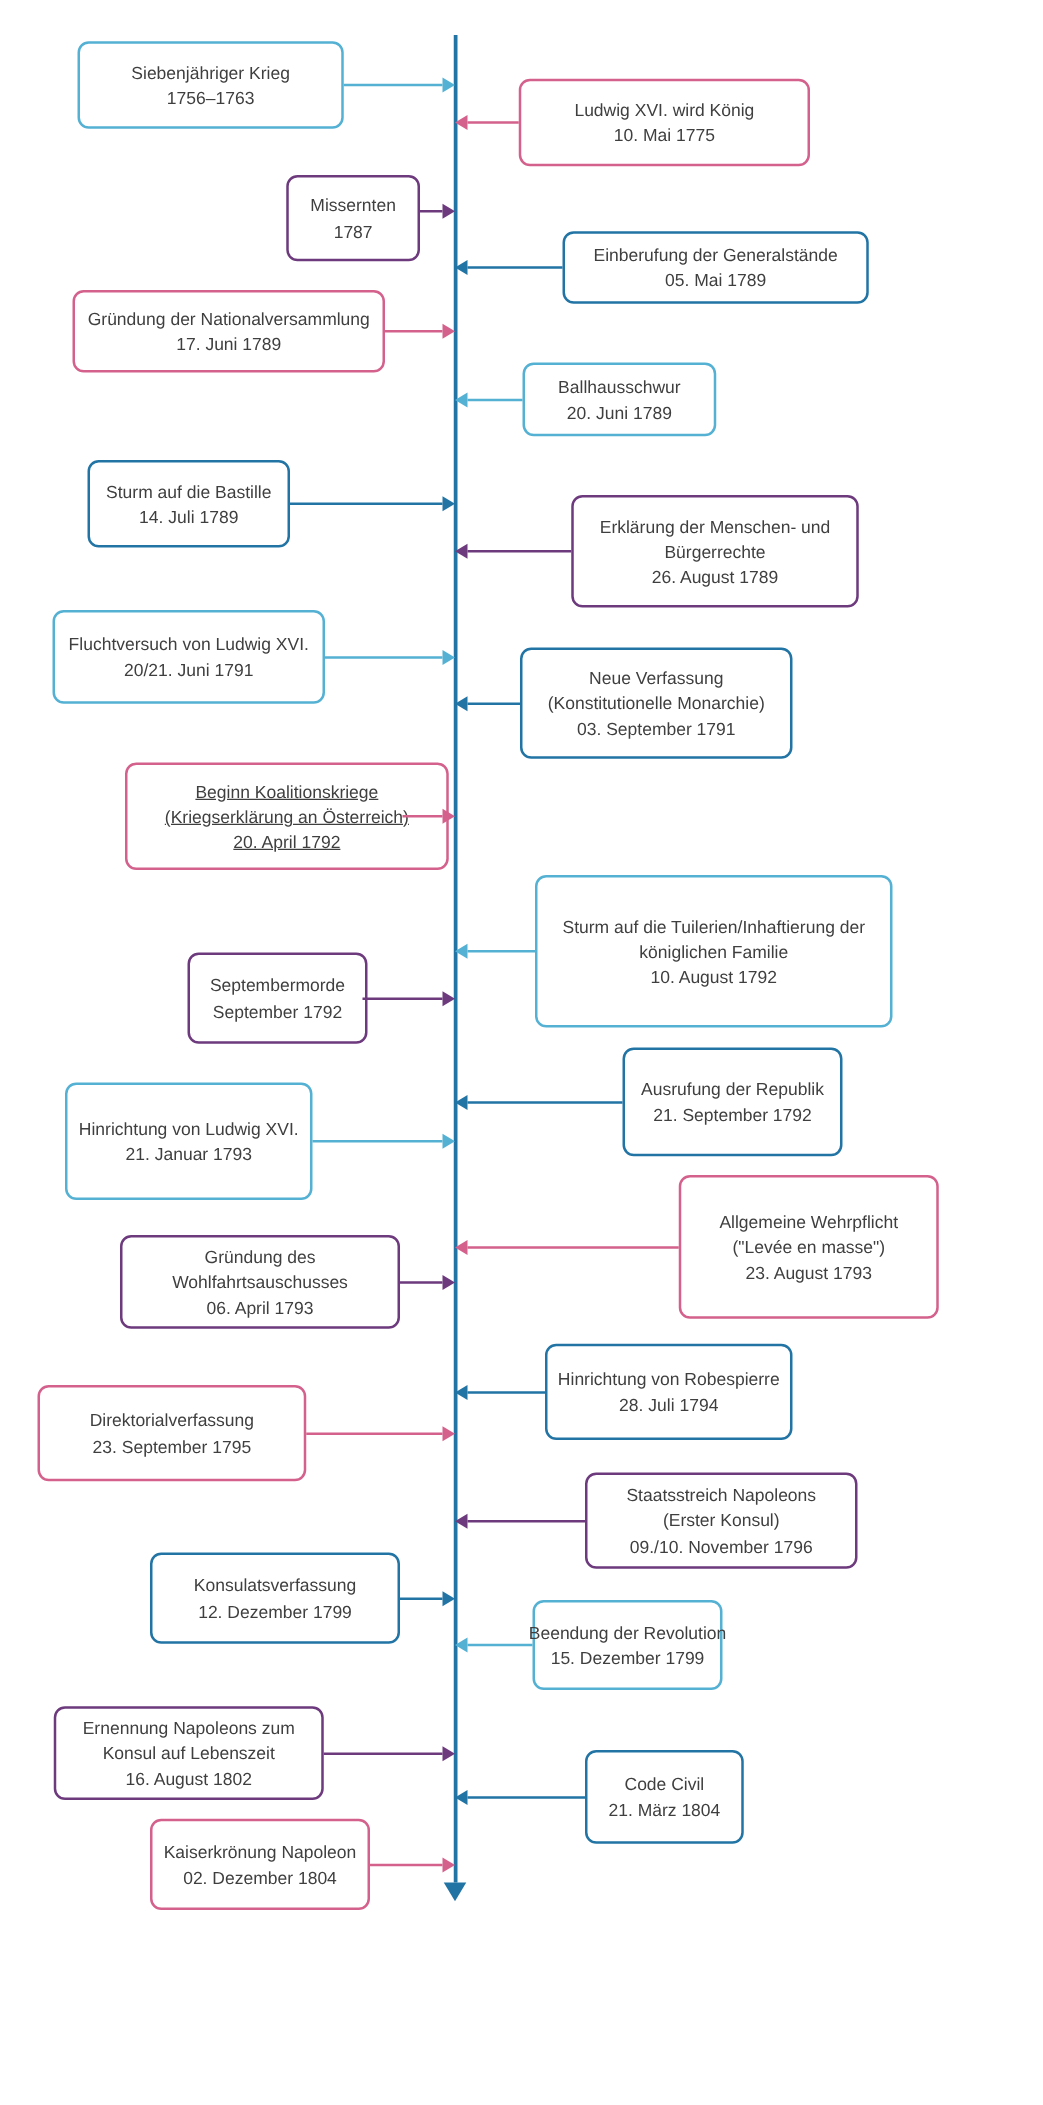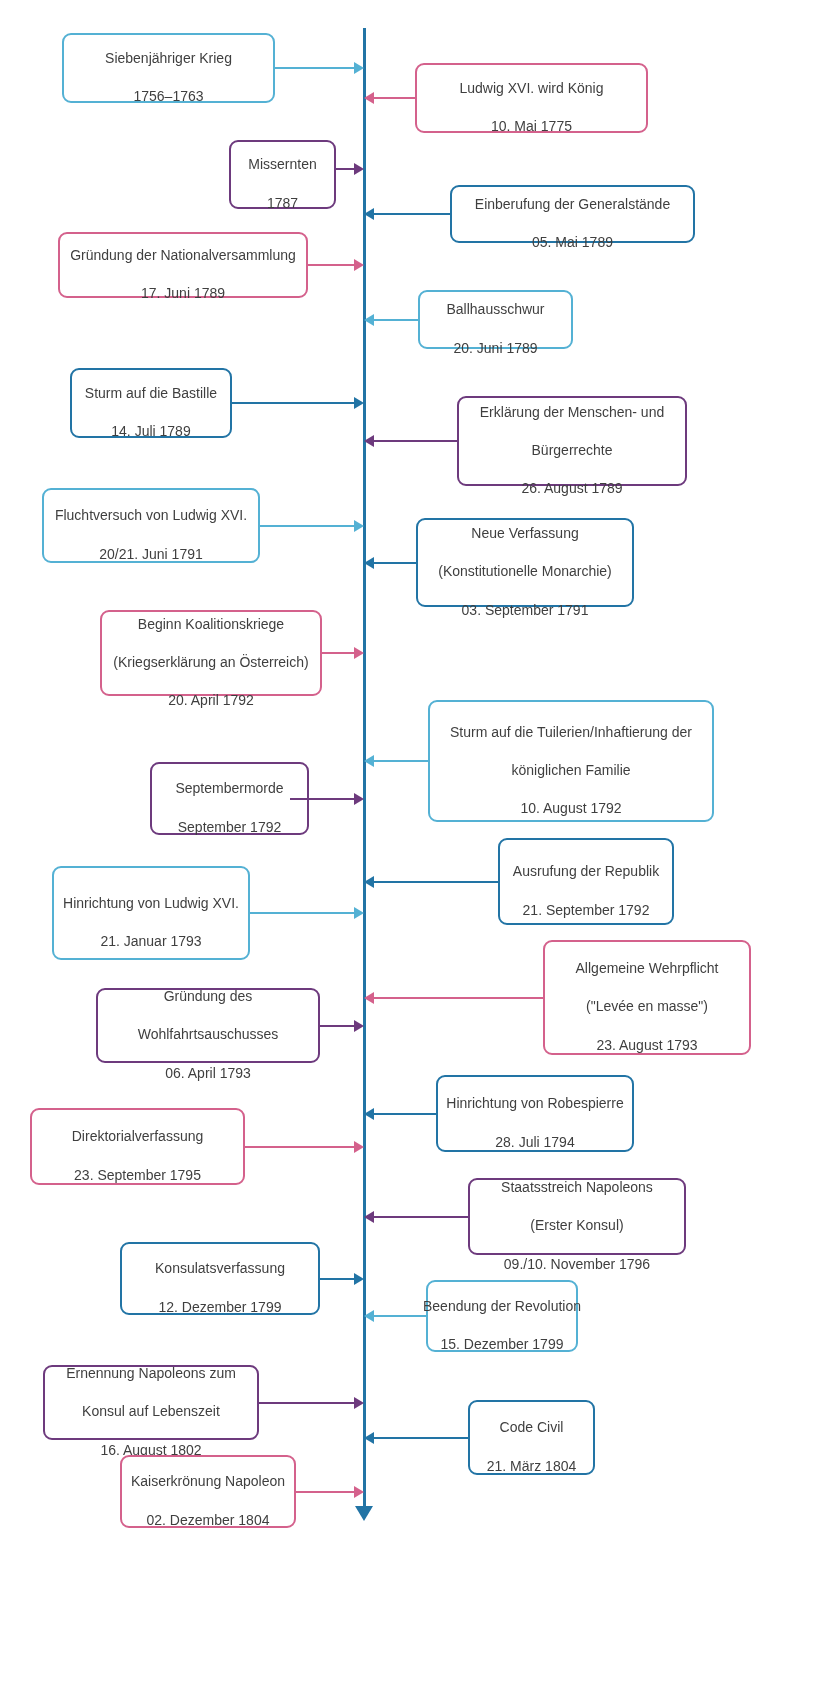--- a/index.html
+++ b/index.html
@@ -38,21 +38,20 @@
     flex-direction: column;
     justify-content: center;
     align-items: center;
     padding: 6px;
   }
   .line {
     font-size: 14px;
     line-height: 1.45;
     white-space: nowrap;
     text-align: center;
-    margin-top: 18px;
   }
   .arrow-line {
     position: absolute;
     height: 2px;
   }
   .arrow-head {
     position: absolute;
     width: 0;
     height: 0;
     border-top: 6px solid transparent;
@@ -121,35 +120,35 @@
       </div>
       <div class="arrow-line" style="top: 525px; background: rgb(84, 177, 212); left: 260px; width: 94px;"></div>
       <div class="arrow-head" style="top: 520px; left: 354px; border-left: 10px solid rgb(84, 177, 212);"></div>
       <div class="event" style="left: 416px; top: 518px; width: 218px; height: 89px; border-color: rgb(34, 116, 165);">
         <div class="line">Neue Verfassung</div>
         <div class="line">(Konstitutionelle Monarchie)</div>
         <div class="line">03. September 1791</div>
       </div>
       <div class="arrow-line" style="top: 562px; background: rgb(34, 116, 165); left: 374px; width: 42px;"></div>
       <div class="arrow-head" style="top: 557px; left: 364px; border-right: 10px solid rgb(34, 116, 165);"></div>
-      <div class="event" style="left: 100px; top: 610px; width: 222px; height: 86px; border-color: rgb(212, 97, 140);">
+      <div class="event" style="left: 100px; top: 610px; width: 259px; height: 86px; border-color: rgb(212, 97, 140); text-decoration: underline;">
         <div class="line">Beginn Koalitionskriege</div>
         <div class="line">(Kriegserklärung an Österreich)</div>
         <div class="line">20. April 1792</div>
       </div>
       <div class="arrow-line" style="top: 652px; background: rgb(212, 97, 140); left: 322px; width: 32px;"></div>
       <div class="arrow-head" style="top: 647px; left: 354px; border-left: 10px solid rgb(212, 97, 140);"></div>
       <div class="event" style="left: 428px; top: 700px; width: 286px; height: 122px; border-color: rgb(84, 177, 212);">
         <div class="line">Sturm auf die Tuilerien/Inhaftierung der</div>
         <div class="line">königlichen Familie</div>
         <div class="line">10. August 1792</div>
       </div>
       <div class="arrow-line" style="top: 760px; background: rgb(84, 177, 212); left: 374px; width: 54px;"></div>
       <div class="arrow-head" style="top: 755px; left: 364px; border-right: 10px solid rgb(84, 177, 212);"></div>
-      <div class="event" style="left: 150px; top: 762px; width: 159px; height: 73px; border-color: rgb(109, 58, 125);">
+      <div class="event" style="left: 150px; top: 762px; width: 144px; height: 73px; border-color: rgb(109, 58, 125);">
         <div class="line">Septembermorde</div>
         <div class="line">September 1792</div>
       </div>
       <div class="arrow-line" style="top: 798px; background: rgb(109, 58, 125); left: 290px; width: 64px;"></div>
       <div class="arrow-head" style="top: 793px; left: 354px; border-left: 10px solid rgb(109, 58, 125);"></div>
       <div class="event" style="left: 498px; top: 838px; width: 176px; height: 87px; border-color: rgb(34, 116, 165);">
         <div class="line">Ausrufung der Republik</div>
         <div class="line">21. September 1792</div>
       </div>
       <div class="arrow-line" style="top: 881px; background: rgb(34, 116, 165); left: 374px; width: 124px;"></div>

